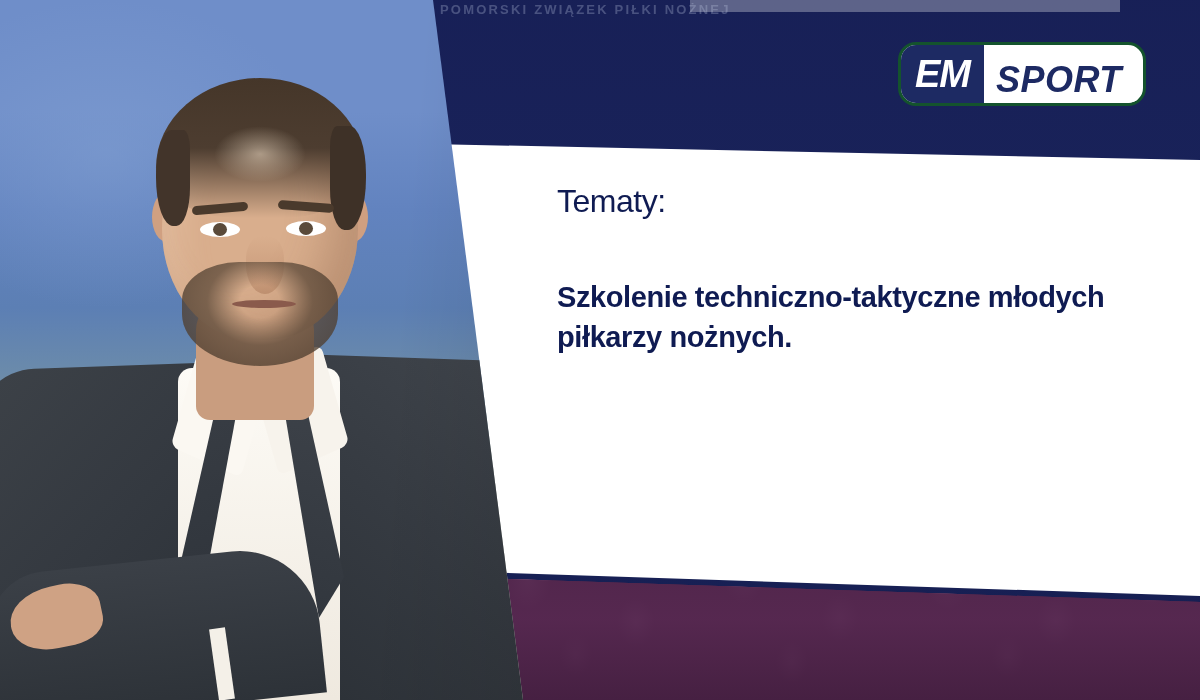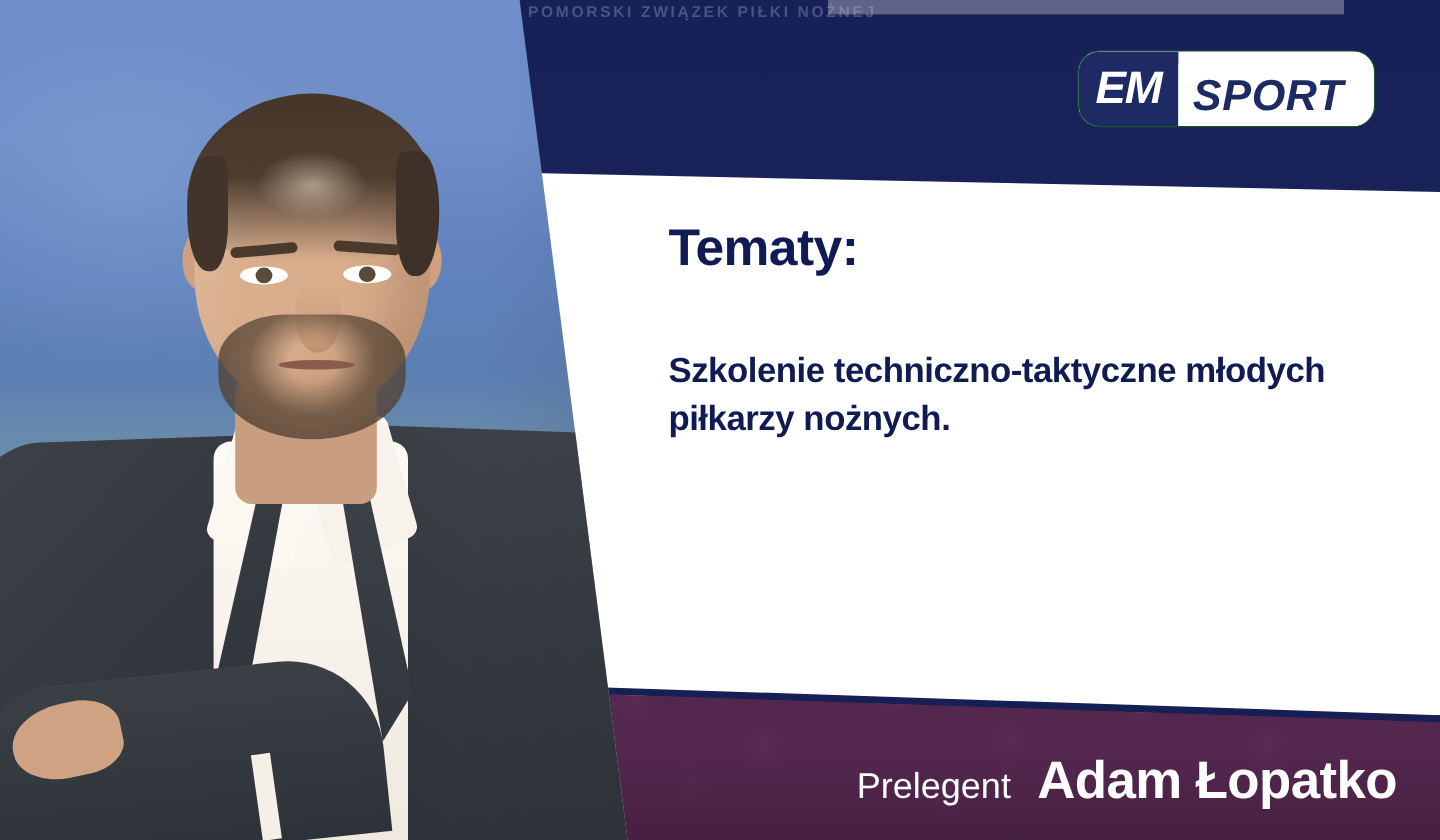--- a/index.html
+++ b/index.html
@@ -411,21 +411,21 @@
     pointer-events: none;
   }
 
   
   .logo {
     position: absolute;
     left: 898px;
     top: 42px;
     width: 248px;
     height: 64px;
-    border: 1px solid #14532d;
+    border: 3px solid #14532d;
     border-radius: 18px;
     background: #ffffff;
     display: flex;
     align-items: stretch;
     overflow: hidden;
     box-sizing: border-box;
   }
   .logo-em {
     background: #1d2a63;
     color: #ffffff;
@@ -457,22 +457,22 @@
 
   
   .content {
     position: absolute;
     left: 557px;
     top: 184px;
     width: 630px;
     color: #0f1b52;
   }
   .heading {
-    font-size: 43px;
-    font-weight: 700;
+    font-size: 32px;
+    font-weight: 400;
     letter-spacing: -0.5px;
     line-height: 1.1;
     margin: 0 0 58px 0;
     color: #0f1b52;
     font-family: "Liberation Sans", sans-serif;
   }
   .topic {
     font-size: 29px;
     font-weight: 700;
     line-height: 1.38;
@@ -556,18 +556,14 @@
   <div class="logo">
     <div class="logo-em">EM</div>
     <div class="logo-sport">SPORT</div>
   </div>
 
   <div class="content">
     <h1 class="heading">Tematy:</h1>
     <p class="topic">Szkolenie techniczno-taktyczne młodych piłkarzy nożnych.</p>
   </div>
 
-  <div class="speaker">
-    <span class="speaker-label">Prelegent</span>
-    <span class="speaker-name">Adam Łopatko</span>
-  </div>
 
 </div>
 
 </body></html>

